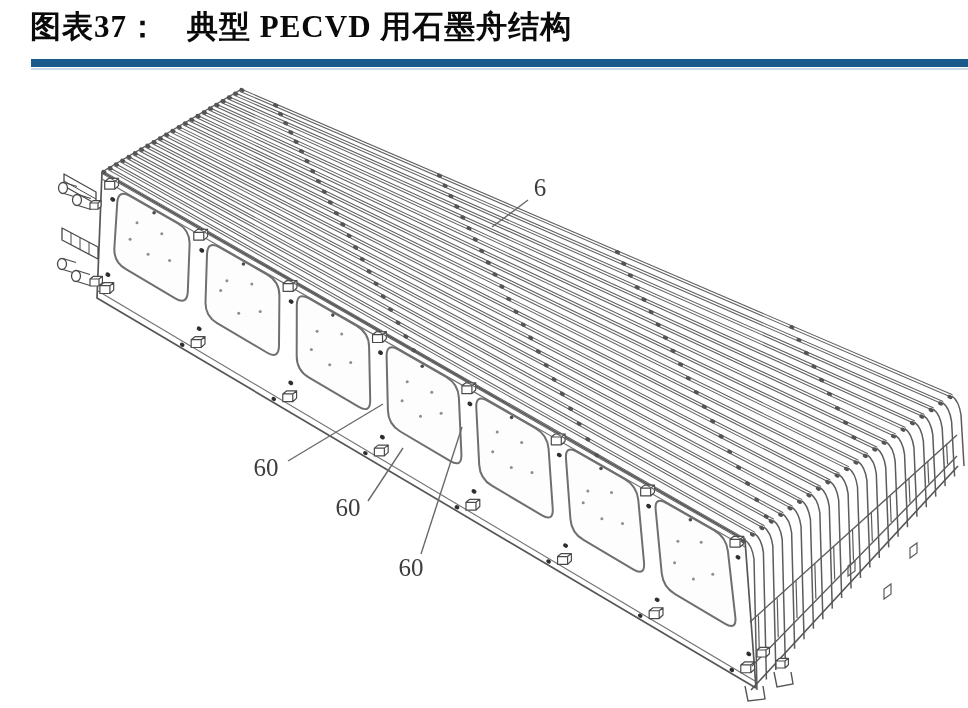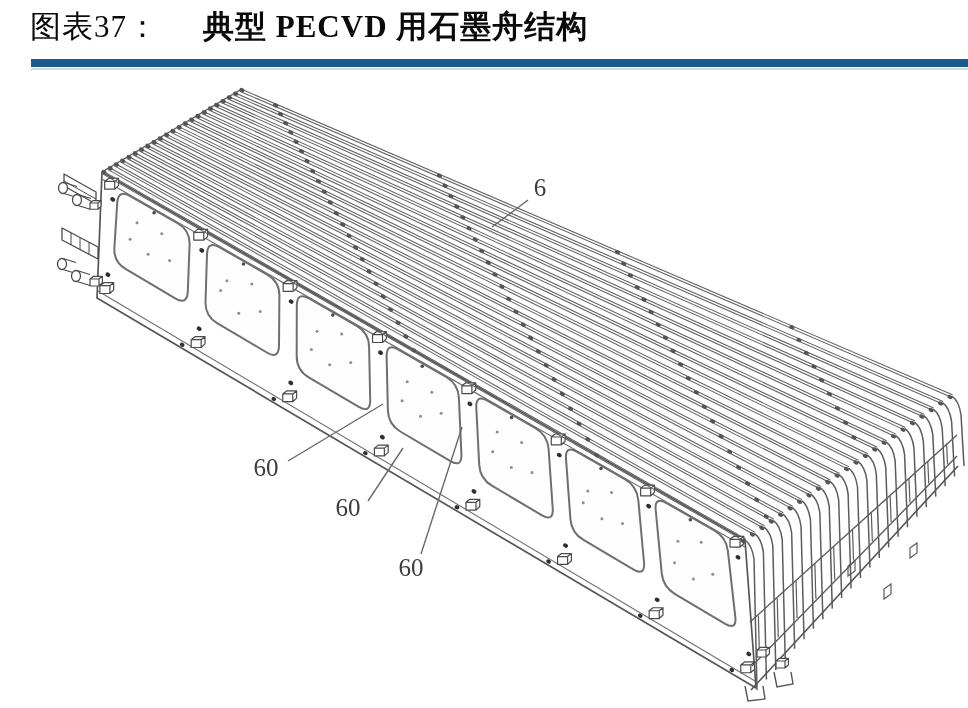--- a/index.html
+++ b/index.html
@@ -1,20 +1,20 @@
 <!DOCTYPE html>
 <html><head>
 <meta charset="utf-8">
 <style>
   html,body{margin:0;padding:0;background:#ffffff;}
   .stage{position:relative;width:968px;height:708px;background:#ffffff;overflow:hidden;
          font-family:"Liberation Serif","DejaVu Serif",serif;}
   .fig-header{position:absolute;left:30px;top:6px;width:930px;white-space:nowrap;}
-  .fig-tag{font-size:31px;font-weight:normal;color:#0a0a0a;letter-spacing:1px;text-align:center;}
-  .fig-title{font-size:31px;font-weight:bold;color:#0a0a0a;letter-spacing:1px;margin-left:44px;}
+  .fig-tag{font-size:31px;font-weight:bold;color:#0a0a0a;letter-spacing:1px;text-align:center;}
+  .fig-title{font-size:31px;font-weight:bold;color:#0a0a0a;letter-spacing:1px;margin-left:28px;}
   .fig-rule{position:absolute;left:31px;top:59px;width:937px;height:8px;}
   .fig-rule-light{position:absolute;left:31px;top:68px;width:937px;height:2px;}
   svg.drawing{position:absolute;left:0;top:0;width:968px;height:708px;}
 </style>
 </head>
 <body>
 
 <div class="stage">
   <div class="fig-header">
     <span class="fig-tag">图表37：</span><span class="fig-title">典型 PECVD 用石墨舟结构</span>

